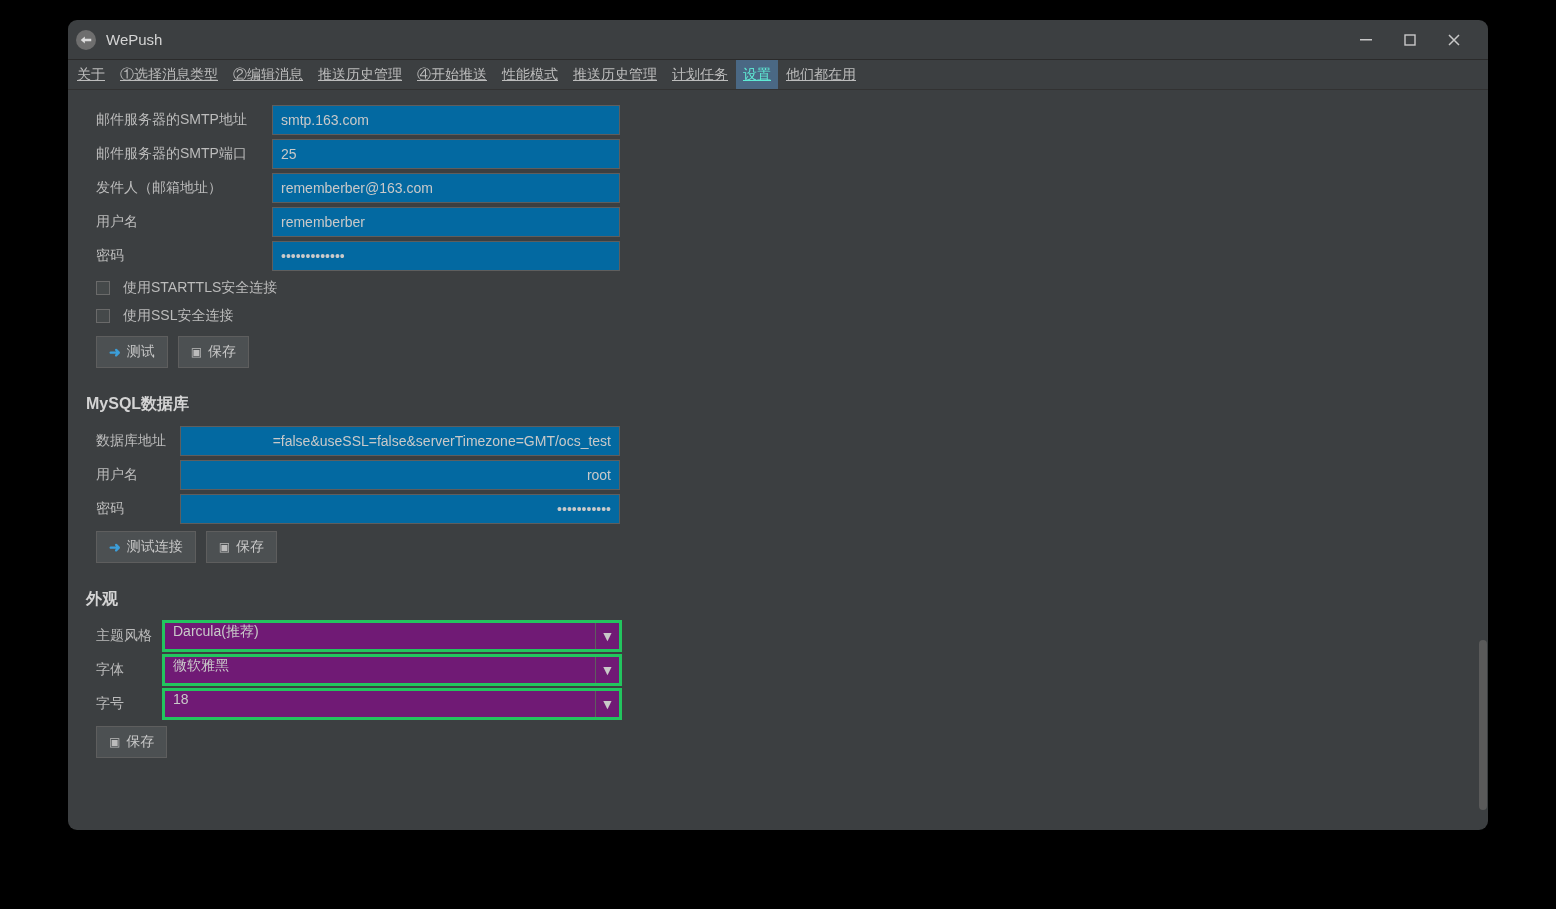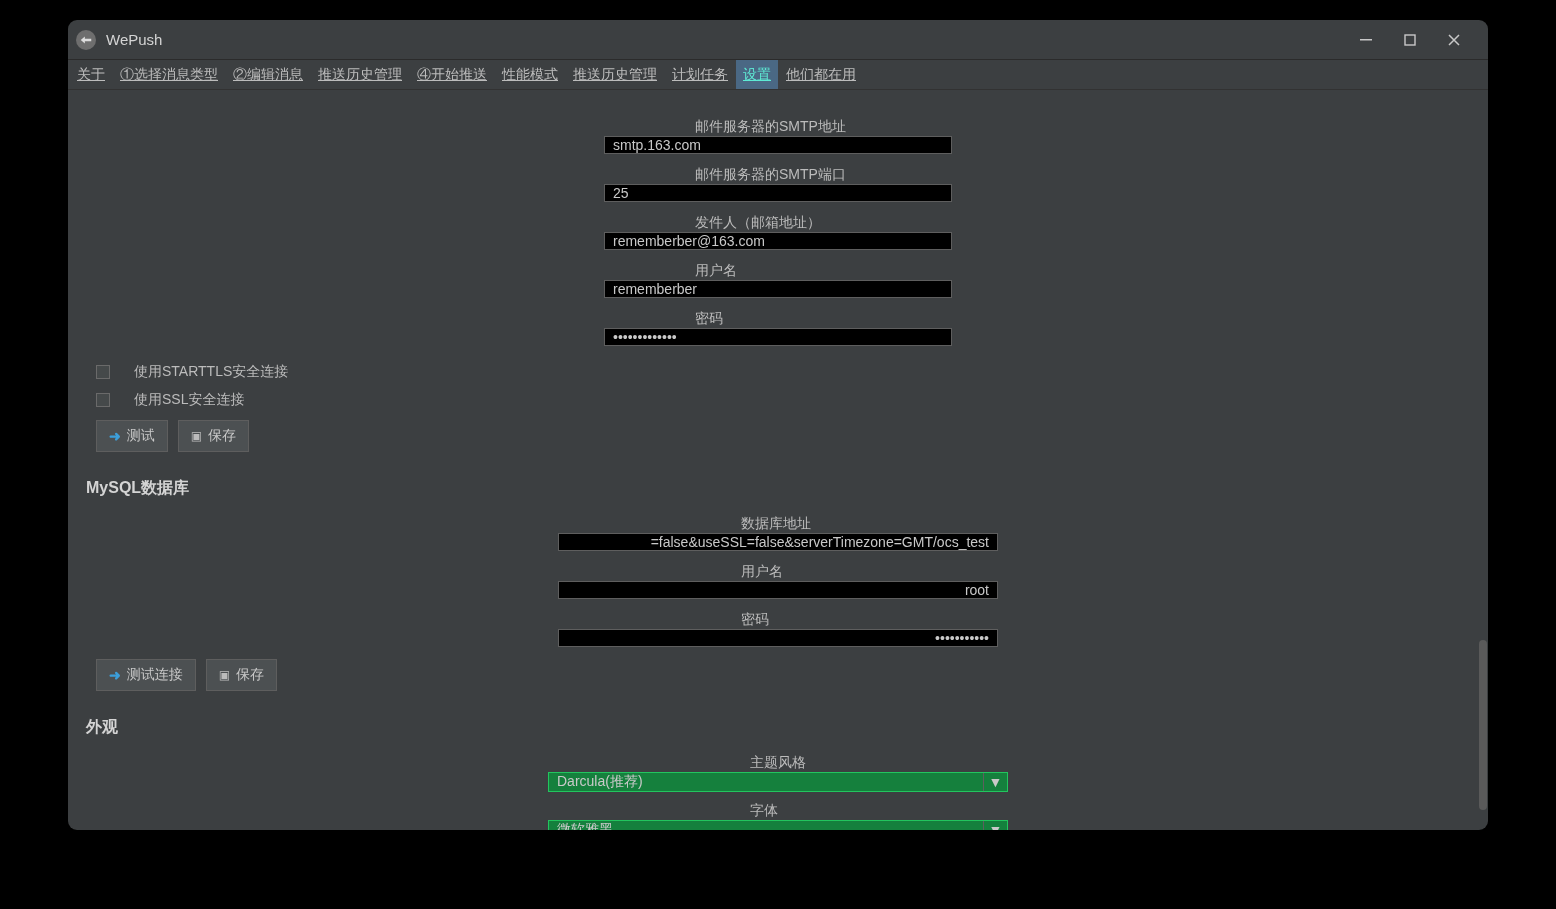--- a/index.html
+++ b/index.html
@@ -76,54 +76,54 @@
     position: absolute; right: 1px; top: 0; bottom: 0; width: 10px;
   }
   .scrollbar-thumb {
     position: absolute; right: 0; width: 8px; background: #5a5a5a; border-radius: 4px;
   }
   .section-title {
     color: #d4d4d4; font-weight: bold; font-size: 16px;
     margin: 6px 0 10px 0;
   }
   .row {
-    display: flex; align-items: center; margin: 16px 0; height: 32px; flex-direction: column;
+    display: flex; align-items: center; margin: 2px 0; height: 32px;
   }
   .label-col1 { width: 186px; padding-left: 10px; color: #bcbcbc; }
   .label-col2 { width: 94px; padding-left: 10px; color: #bcbcbc; }
   .label-col3 { width: 76px; padding-left: 10px; color: #bcbcbc; }
   input[type=text], input[type=password] {
-    background: #000000;
+    background: #0369a1;
     border: 1px solid #5e5e5e;
     color: #c9c9c9;
     height: 30px;
     padding: 0 8px;
     font-size: 14px;
     font-family: inherit;
   }
   .input-email { width: 348px; }
   .input-db    { width: 440px; text-align: right; }
   .select {
-    background: #15803d;
-    border: 1px solid #22c55e;
+    background: #701a75;
+    border: 3px solid #22c55e;
     color: #c9c9c9;
     height: 32px;
     width: 460px;
-    display: flex; align-items:flex-end;
+    display: flex; align-items:flex-start;
     padding-left: 8px;
     position: relative;
     font-size: 14px;
   }
   .select .caret {
     position:absolute; right:0; top:0; bottom:0; width:24px;
     display:flex; align-items:center; justify-content:center;
     border-left: 1px solid #5e5e5e;
     color:#c9c9c9;
   }
-  .checkbox-row { display:flex; align-items:center; gap:24px; padding-left:10px; height:28px;}
+  .checkbox-row { display:flex; align-items:center; gap:13px; padding-left:10px; height:28px;}
   .checkbox-box {
     width:14px;height:14px; background:#45494a; border:1px solid #6a6a6a;
   }
   .btn {
     background: #4c5052;
     border: 1px solid #5e5e5e;
     color: #c9c9c9;
     height: 32px;
     padding: 0 12px;
     display:inline-flex; align-items:center; gap:6px;

